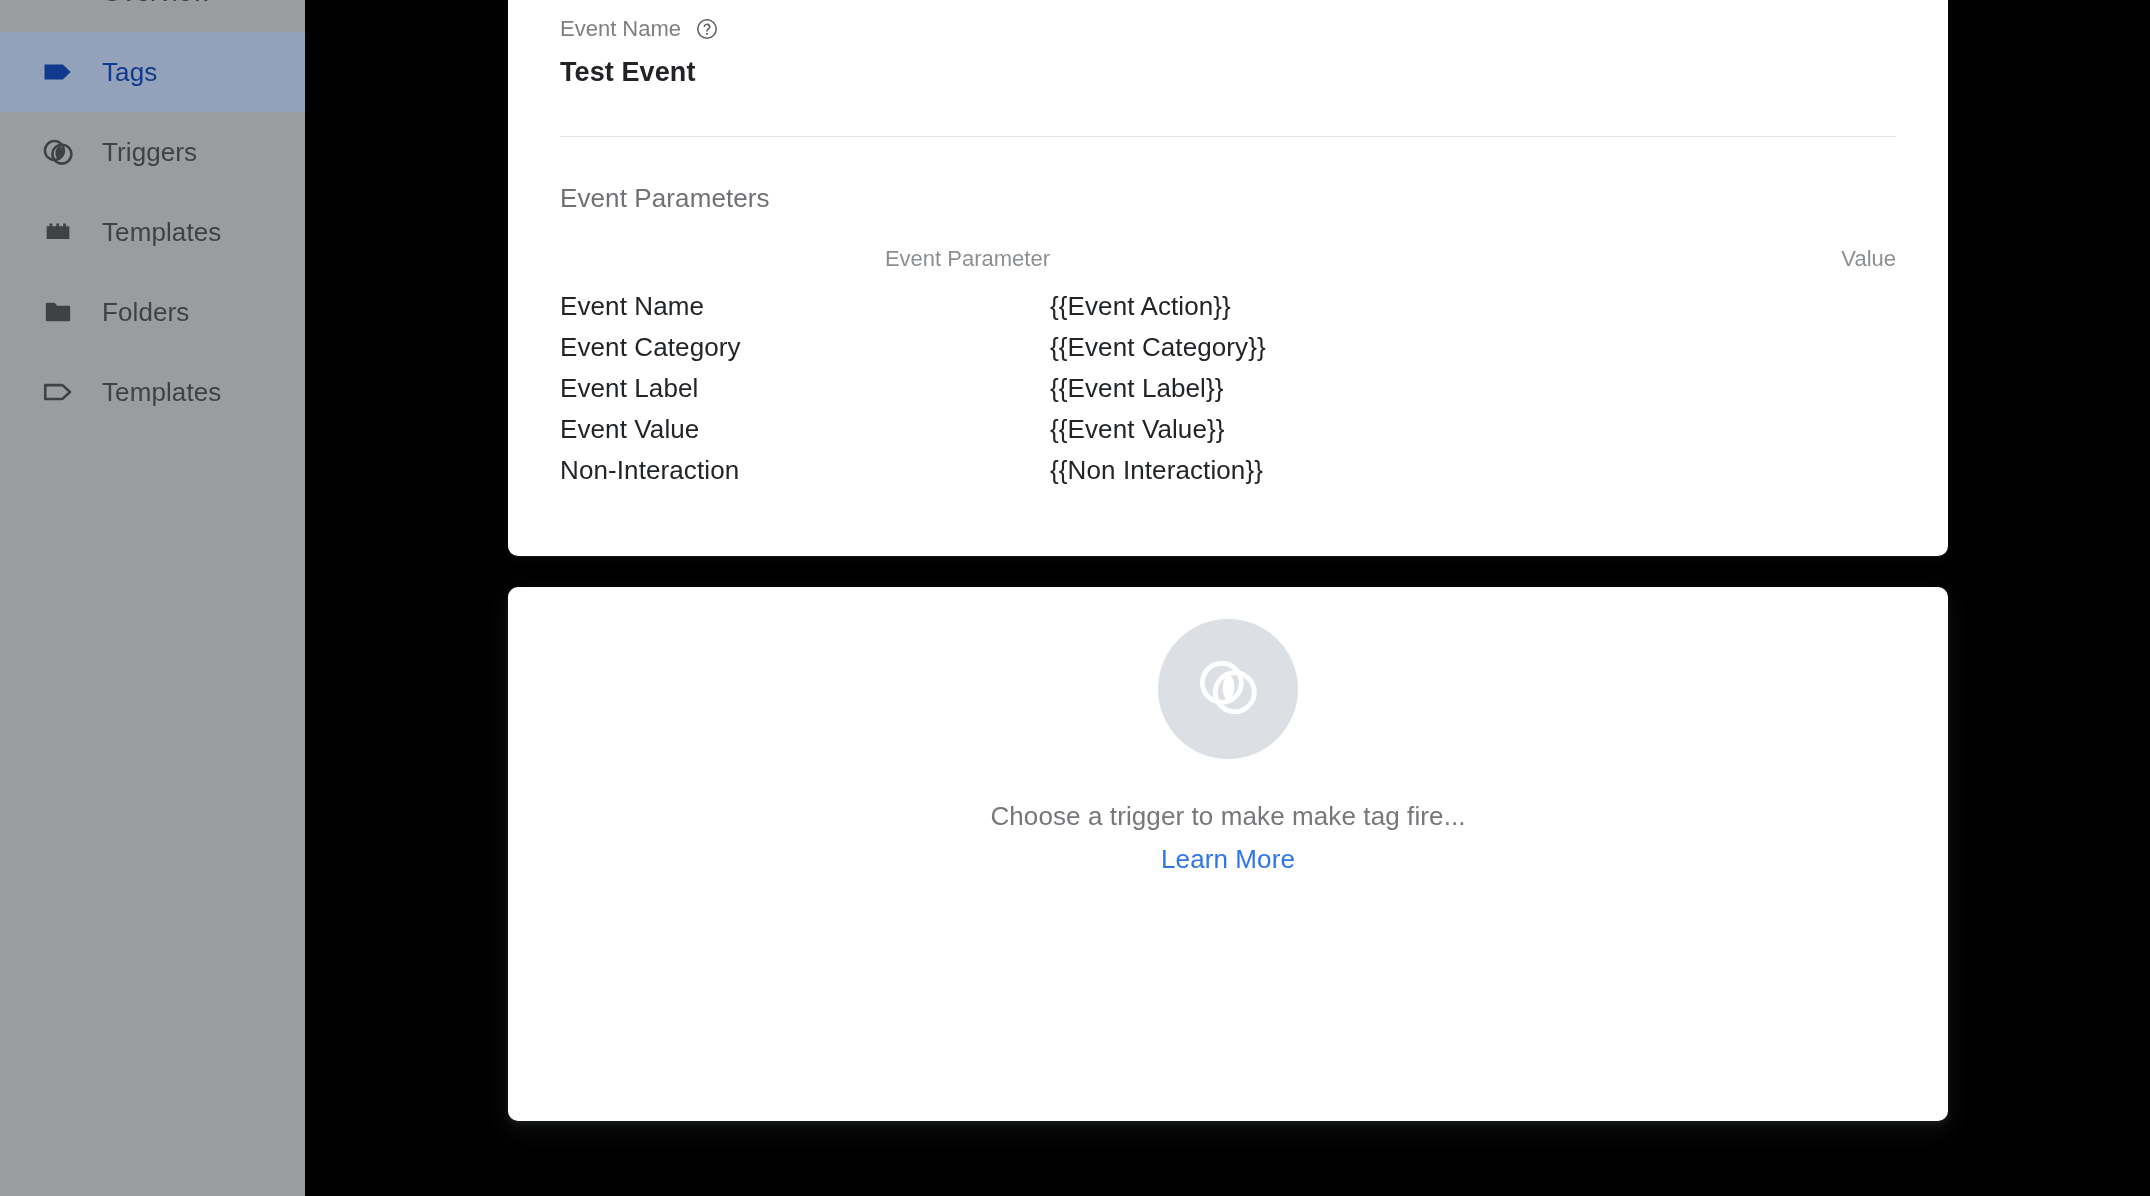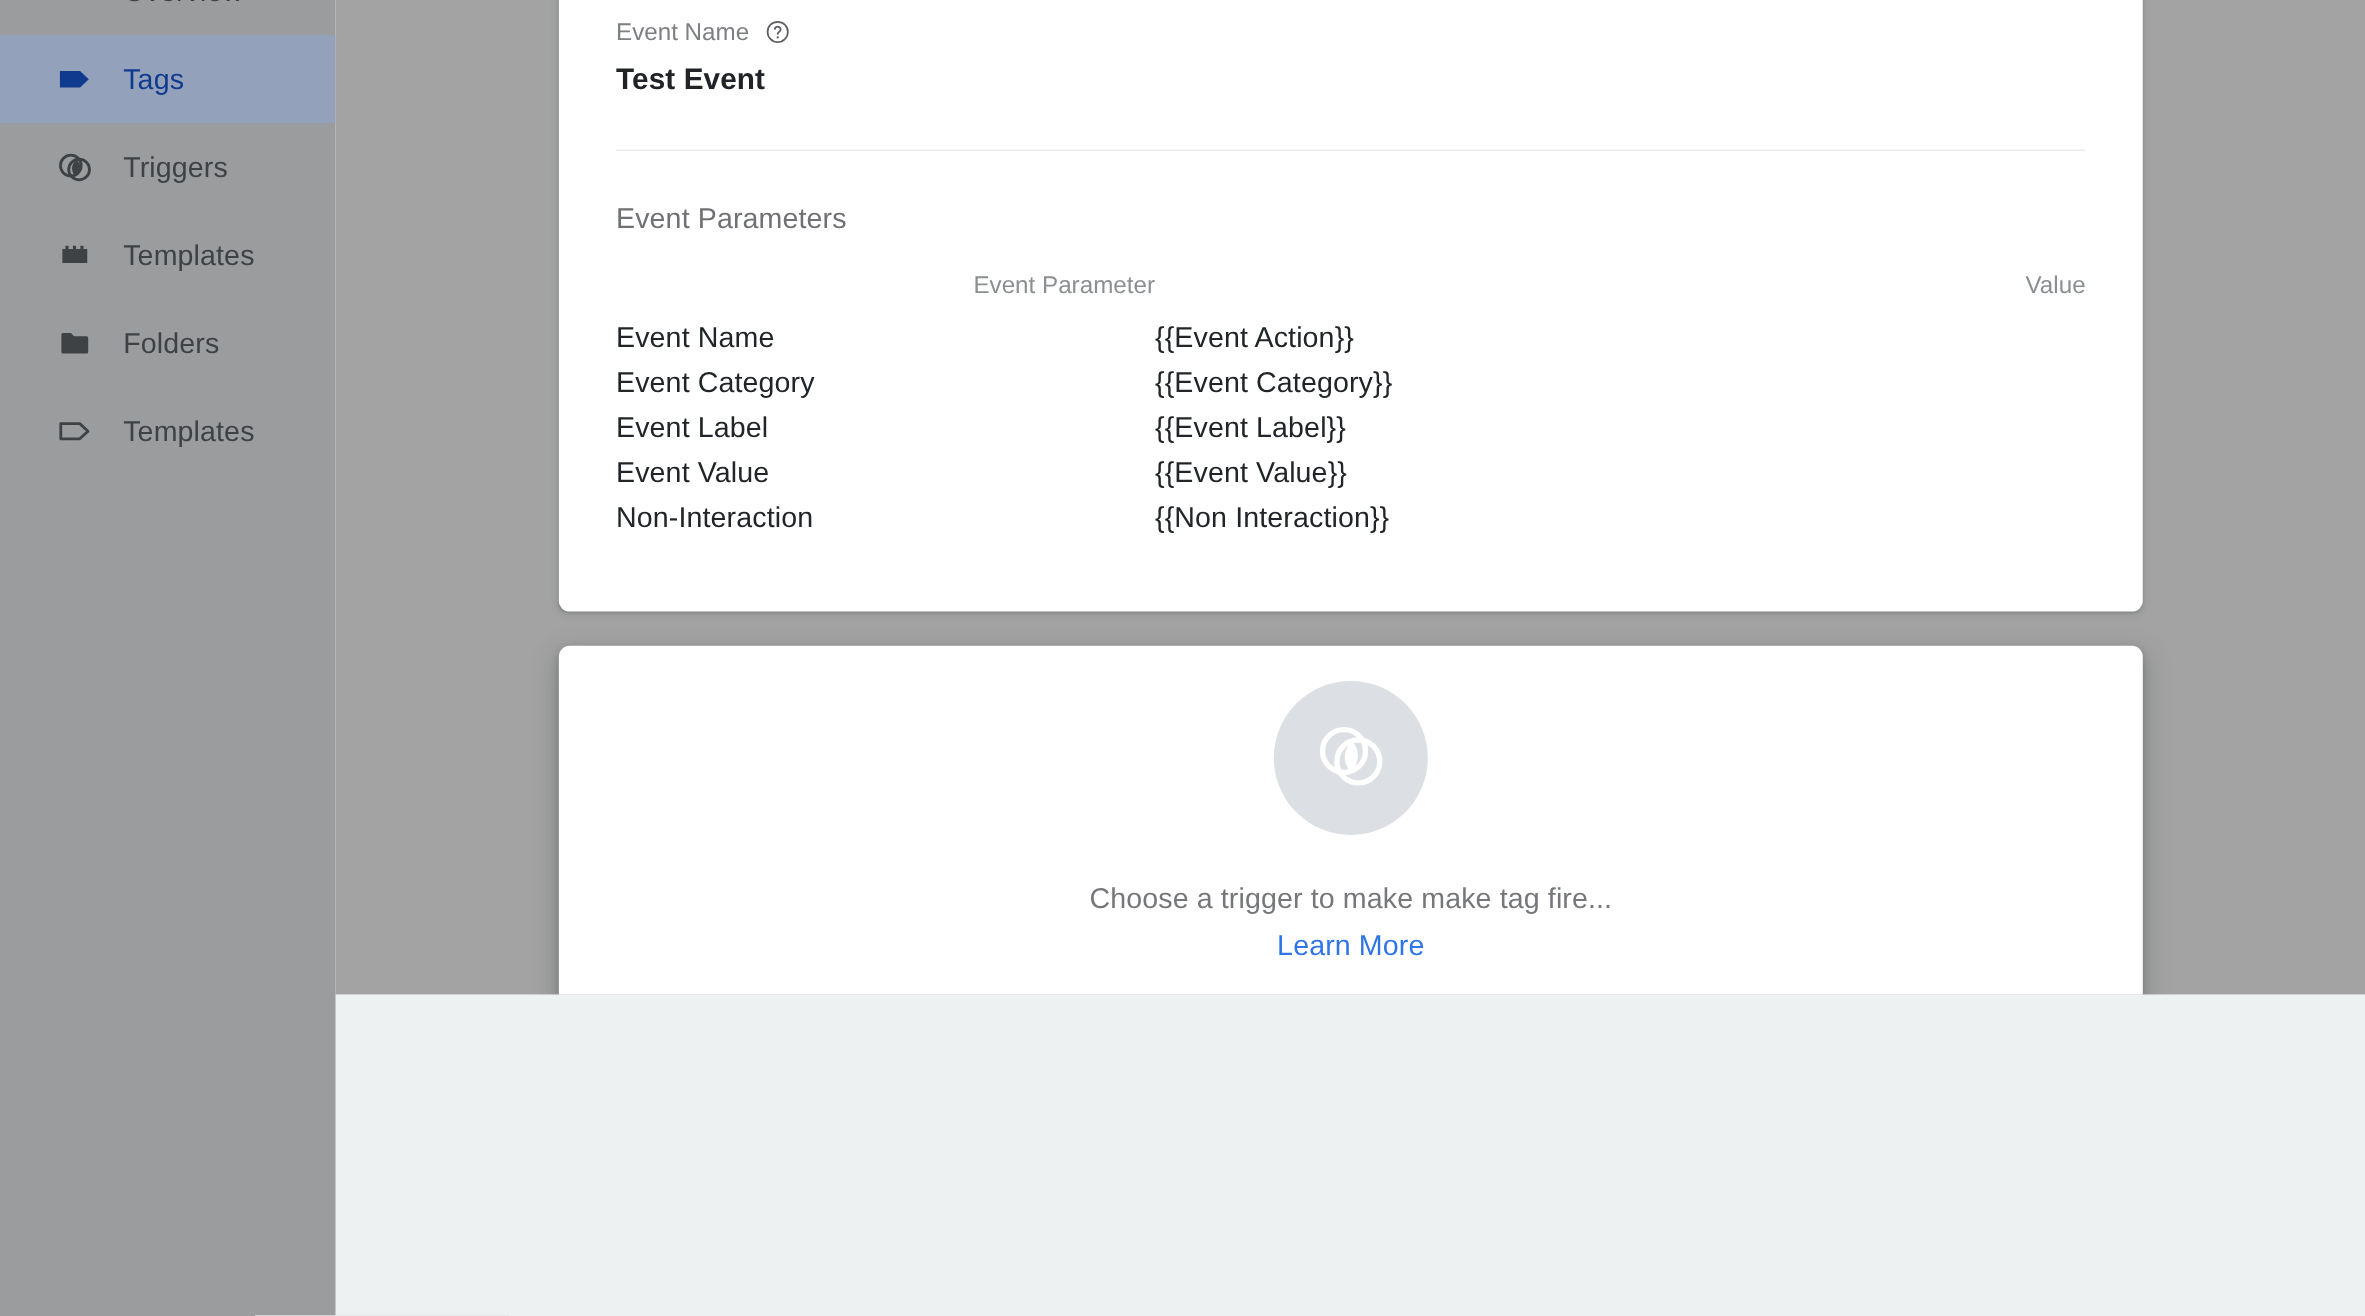--- a/index.html
+++ b/index.html
@@ -38,21 +38,21 @@
     position: absolute;
     top: -48px;
     left: 0;
     width: 305px;
   }
   .nav-item {
     position: relative;
     display: flex;
     align-items: center;
     height: 80px;
-    padding-left: 48px;
+    padding-left: 38px;
     cursor: pointer;
   }
   .nav-item.active {
     background: #94a1bb;
   }
   .nav-icon {
     width: 40px;
     height: 40px;
     display: flex;
     align-items: center;
@@ -67,22 +67,22 @@
     letter-spacing: .1px;
     white-space: nowrap;
   }
   .nav-item.active .nav-label { color: #103a8e; }
 
   
   .main {
     position: absolute;
     left: 305px; top: 0;
     width: 1845px;
-    height: 904px;
-    background: #a3a3a3;
+    height: 1196px;
+    background: #000000;
     overflow: hidden;
   }
 
   .card {
     position: absolute;
     background: #ffffff;
     border-radius: 10px;
   }
 
   

